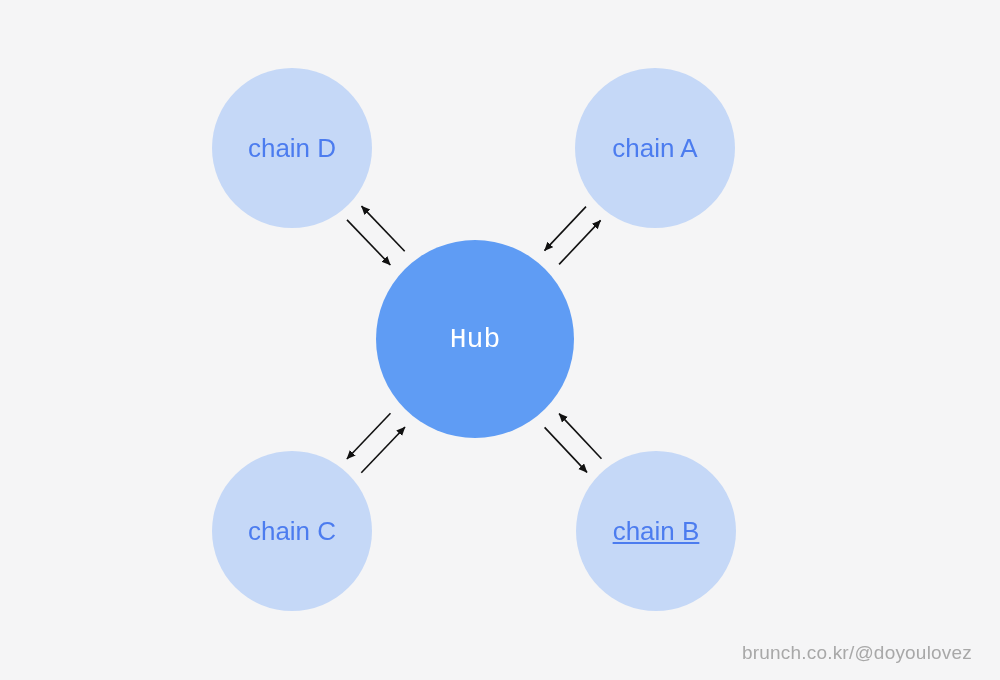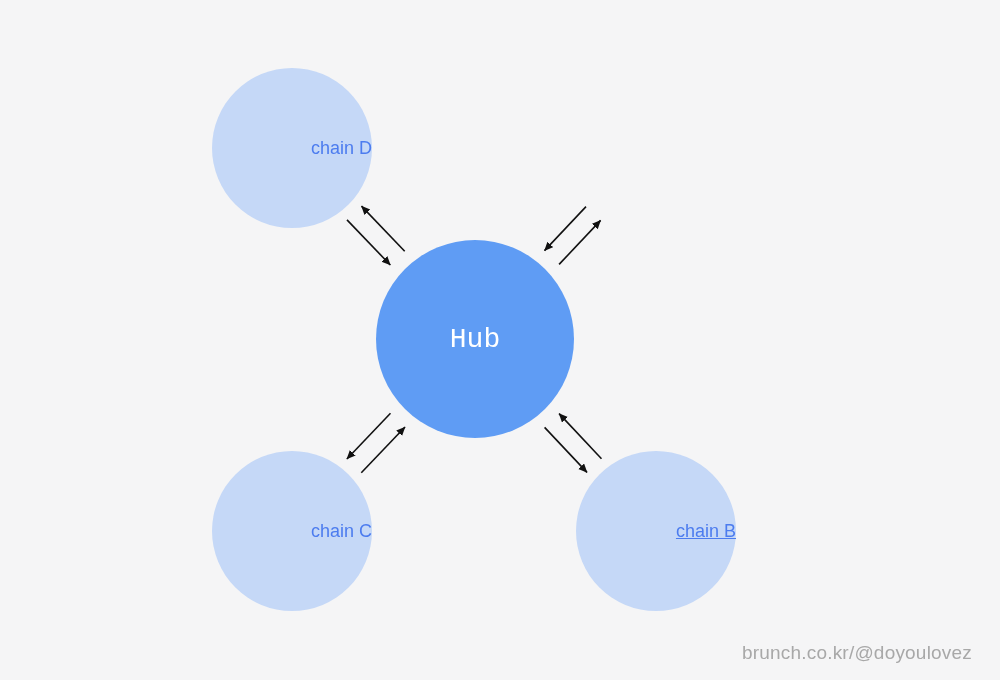--- a/index.html
+++ b/index.html
@@ -34,23 +34,22 @@
   }
   .node.hub {
     background: var(--hub-fill, #5f9cf4);
     color: var(--hub-text, #ffffff);
     font-size: 28px;
     z-index: 2;
   }
   .node.sat {
     background: var(--sat-fill, #c5d8f7);
     color: var(--sat-text, #4c7cef);
-    font-size: 18px;
+    font-size: 26px;
     z-index: 2;
-    justify-content: flex-end;
   }
   .watermark {
     position: absolute;
     right: 28px;
     bottom: 16px;
     font-size: 19px;
     color: var(--wm, #a8a8a8);
     letter-spacing: 0.2px;
     text-align: right;
   }
@@ -77,20 +76,23 @@
     </svg>
 
   <div class="node hub" style="left: 376px; top: 240px; height: 198px; width: 198px; font-family: Liberation Mono, monospace;">
     <span>Hub</span>
   </div>
 
   <div class="node sat" style="left: 212px; top: 68px; height: 160px; width: 160px;">
     <span>chain D</span>
   </div>
 
+  <div class="node sat" style="left: 575px; top: 68px; height: 160px; width: 160px;">
+    <span>chain A</span>
+  </div>
 
   <div class="node sat" style="left: 212px; top: 451px; height: 160px; width: 160px;">
     <span>chain C</span>
   </div>
 
   <div class="node sat" style="left: 576px; top: 451px; height: 160px; width: 160px; text-decoration: underline;">
     <span>chain B</span>
   </div>
 
   <div class="watermark">brunch.co.kr/@doyoulovez</div>

